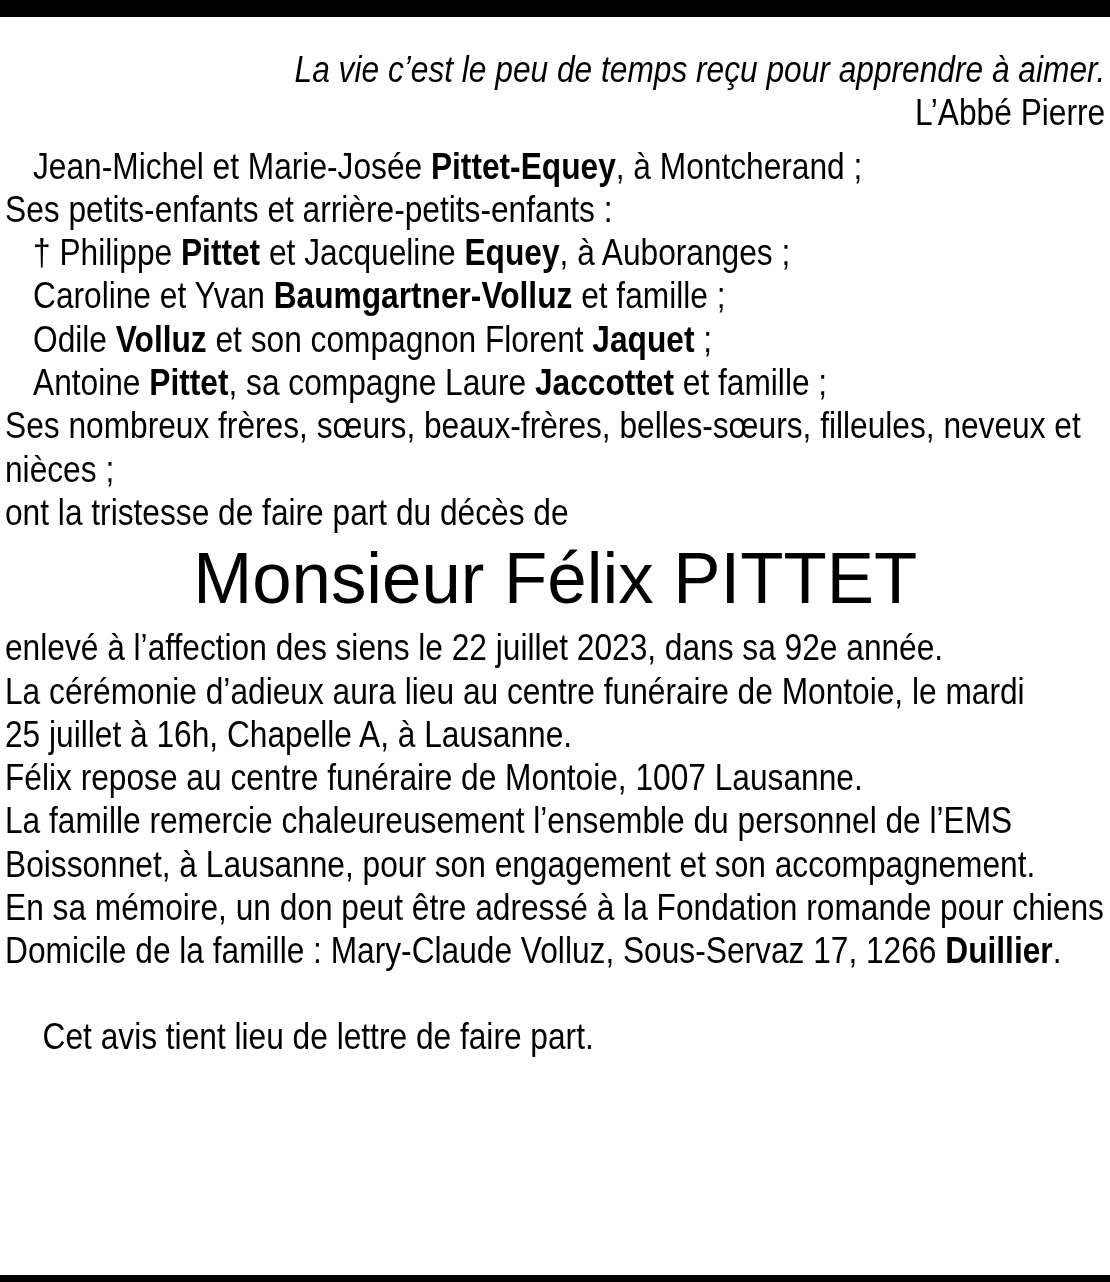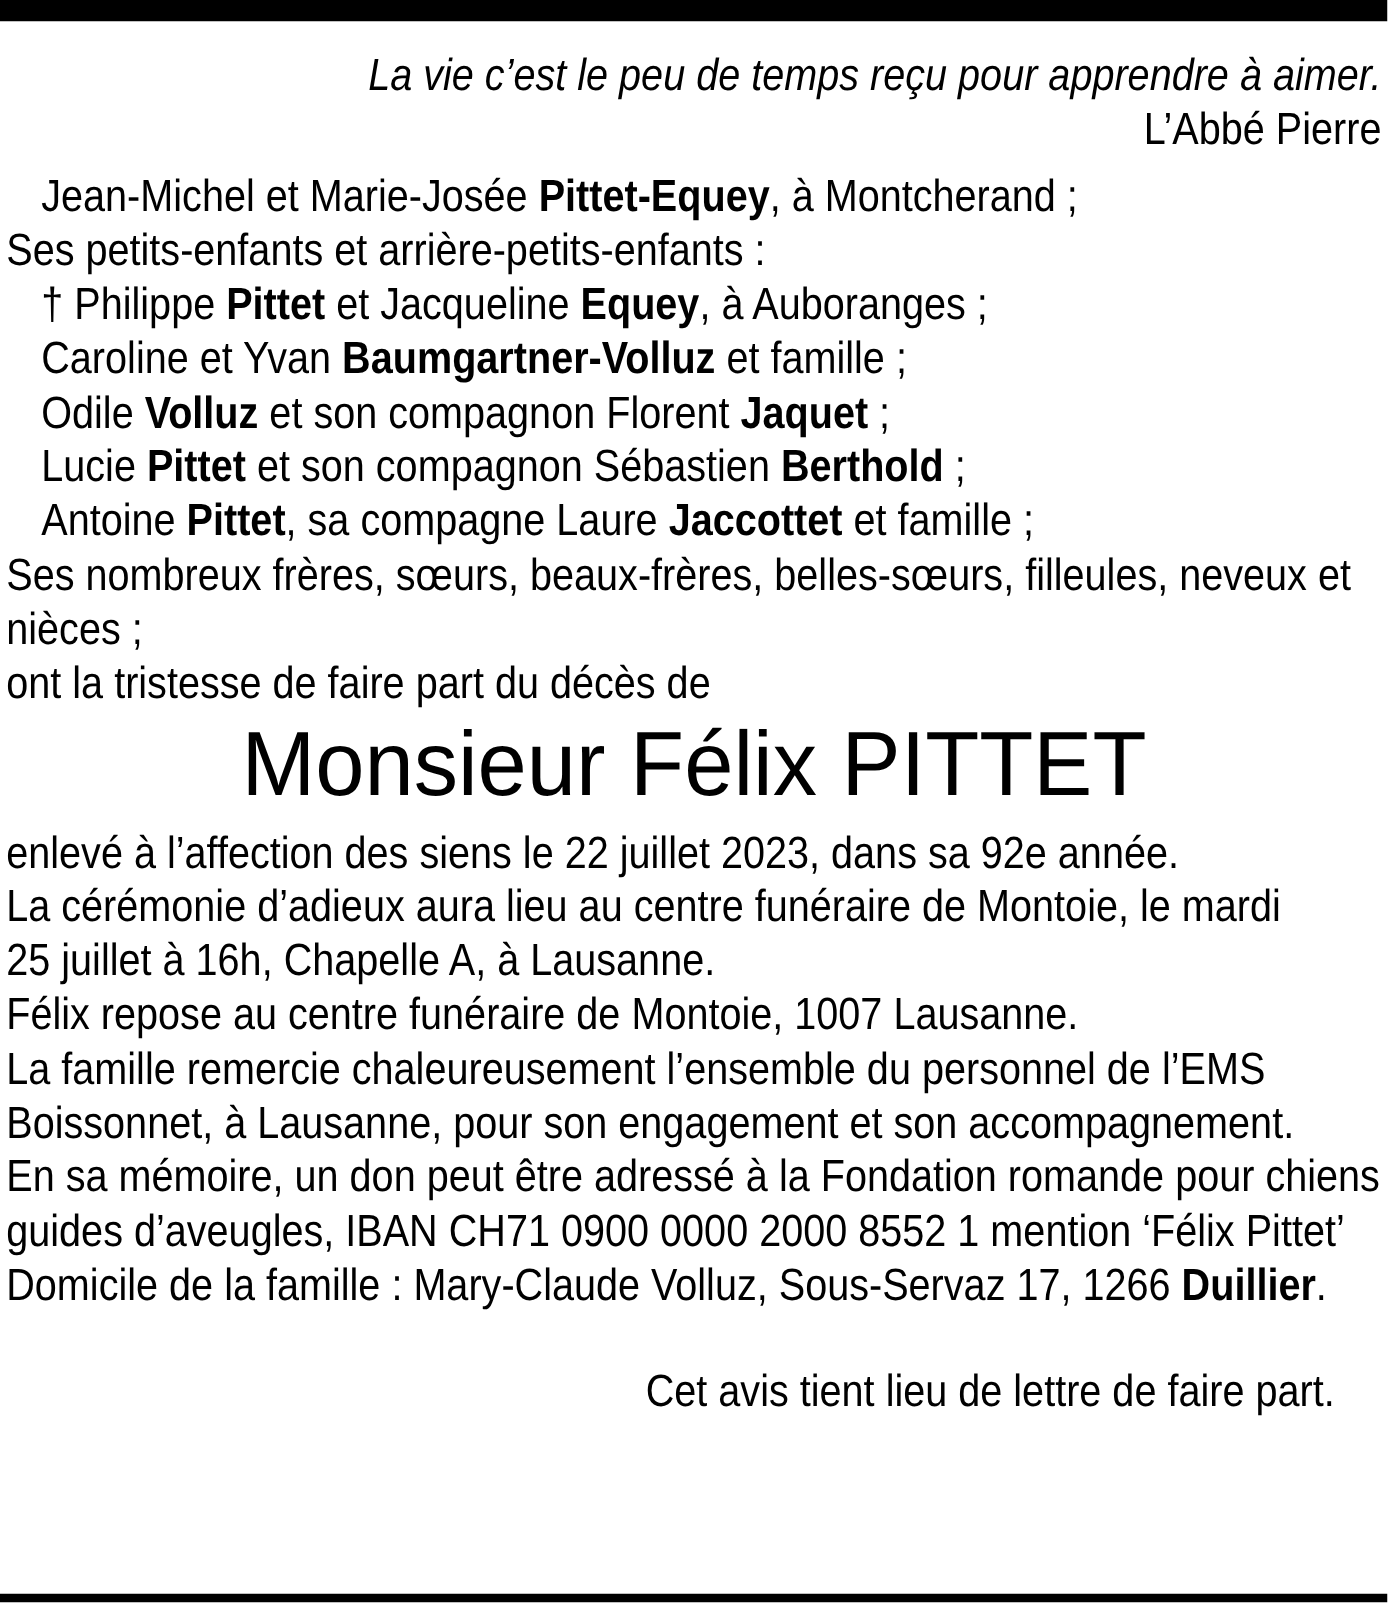--- a/index.html
+++ b/index.html
@@ -9,32 +9,32 @@
     background: #ffffff;
     color: #000000;
     font-family: "Liberation Sans", sans-serif;
     position: relative;
     overflow: hidden;
   }
   .page { position: relative; width: 1110px; height: 1282px; background: #ffffff; }
   .bar { position: absolute; left: 0; width: 100%; background: #000000; }
   .bar.top { top: 0; height: 17px; }
   .bar.bottom { bottom: 0; height: 7px; }
-  .content { position: absolute; top: 22px; left: 0; width: 100%; padding: 6px 5px; }
+  .content { position: absolute; top: 32px; left: 0; width: 100%; padding: 6px 5px; }
 
   .line {
     font-size: 36px;
     line-height: 43.3px;
     white-space: nowrap;
   }
   
   .cx { display: inline-block; transform: scaleX(0.88); transform-origin: 0 50%; }
   .right { text-align: right; }
   .right .cx { transform-origin: 100% 50%; }
-  .center { text-align: right; }
+  .center { text-align: left; }
   .center .cx { transform-origin: 50% 50%; }
   .italic { font-style: italic; }
   .b { font-weight: bold; }
   .indent { padding-left: 28px; }
 
   .quote-block { margin-top: 10px; }
   .family-lines { margin-top: 10px; }
 
   .headline {
     margin: 6px 0 10px 0;
@@ -64,40 +64,38 @@
         <span class="cx">L’Abbé Pierre</span>
       </div>
     </div>
 
     <div class="family-lines">
         <div class="line indent"><span class="cx"><span>Jean-Michel et Marie-Josée </span><span class="b">Pittet-Equey</span><span>, à Montcherand ;</span></span></div>
         <div class="line"><span class="cx"><span>Ses petits-enfants et arrière-petits-enfants :</span></span></div>
         <div class="line indent"><span class="cx"><span>† Philippe </span><span class="b">Pittet</span><span> et Jacqueline </span><span class="b">Equey</span><span>, à Auboranges ;</span></span></div>
         <div class="line indent"><span class="cx"><span>Caroline et Yvan </span><span class="b">Baumgartner-Volluz</span><span> et famille ;</span></span></div>
         <div class="line indent"><span class="cx"><span>Odile </span><span class="b">Volluz</span><span> et son compagnon Florent </span><span class="b">Jaquet</span><span> ;</span></span></div>
-        <div class="line indent"><span class="cx"><span>Lucie </span><span class="b">Pittet</span><span> et son compagnon Sébastien </span><span class="b">Berthold</span><span> ;</span></span></div>
         <div class="line indent"><span class="cx"><span>Antoine </span><span class="b">Pittet</span><span>, sa compagne Laure </span><span class="b">Jaccottet</span><span> et famille ;</span></span></div>
         <div class="line"><span class="cx"><span>Ses nombreux frères, sœurs, beaux-frères, belles-sœurs, filleules, neveux et</span></span></div>
         <div class="line"><span class="cx"><span>nièces ;</span></span></div>
         <div class="line"><span class="cx"><span>ont la tristesse de faire part du décès de</span></span></div>
       </div>
 
     <h1 class="headline">
       <span class="hx">Monsieur Félix PITTET</span>
     </h1>
 
     <div class="notice-lines">
         <div class="line"><span class="cx"><span>enlevé à l’affection des siens le 22 juillet 2023, dans sa 92e année.</span></span></div>
         <div class="line"><span class="cx"><span>La cérémonie d’adieux aura lieu au centre funéraire de Montoie, le mardi</span></span></div>
         <div class="line"><span class="cx"><span>25 juillet à 16h, Chapelle A, à Lausanne.</span></span></div>
         <div class="line"><span class="cx"><span>Félix repose au centre funéraire de Montoie, 1007 Lausanne.</span></span></div>
         <div class="line"><span class="cx"><span>La famille remercie chaleureusement l’ensemble du personnel de l’EMS</span></span></div>
         <div class="line"><span class="cx"><span>Boissonnet, à Lausanne, pour son engagement et son accompagnement.</span></span></div>
         <div class="line"><span class="cx"><span>En sa mémoire, un don peut être adressé à la Fondation romande pour chiens</span></span></div>
-        <div class="line"><span class="cx"><span>guides d’aveugles, IBAN CH71 0900 0000 2000 8552 1 mention ‘Félix Pittet’</span></span></div>
         <div class="line"><span class="cx"><span>Domicile de la famille : Mary-Claude Volluz, Sous-Servaz 17, 1266 </span><span class="b">Duillier</span><span>.</span></span></div>
       </div>
 
     <div class="line center closing-line">
       <span class="cx">Cet avis tient lieu de lettre de faire part.</span>
     </div>
 
   </div>
 
   <div class="bar bottom"></div>

